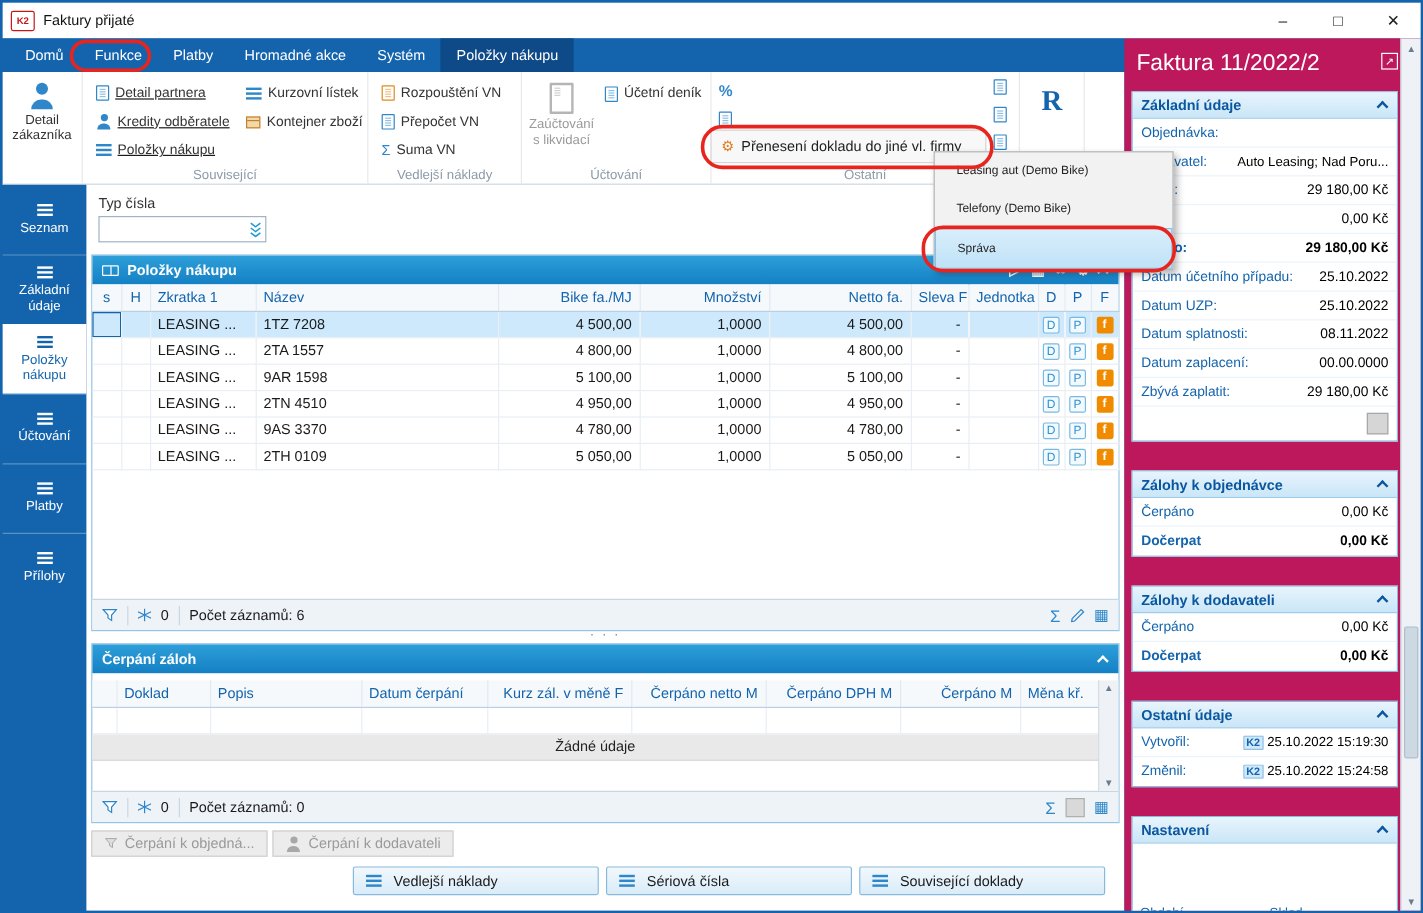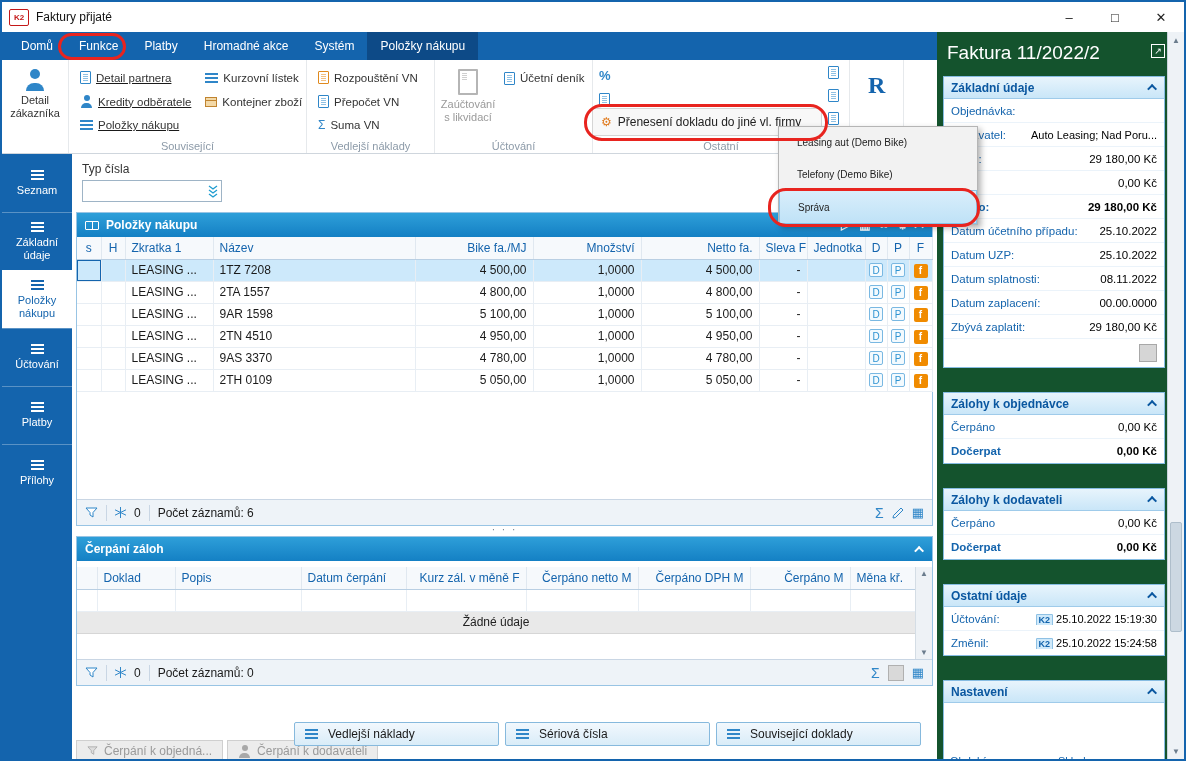--- a/index.html
+++ b/index.html
@@ -91,28 +91,28 @@
   .pfoot { height:26px; flex:none; background:#eef3f8; border-top:1px solid #c9d6e4; display:flex; align-items:center; gap:8px; padding:0 8px; font-size:12px; }
   .pfoot .sep { width:1px; height:16px; background:#c9d6e4; }
   .pfoot .spacer { flex:1; }
   .splitter { position:absolute; top:372px; left:4px; width:857px; height:10px; text-align:center; color:#6b7c8d; font-size:10px; line-height:8px; letter-spacing:2px; }
   .p2body { flex:1; position:relative; }
   .p2tablewrap { position:absolute; left:0; top:6px; right:17px; bottom:0; }
   .empty-band { background:#e9e9e9; border-bottom:1px solid #d6d6d6; height:22px; display:flex; align-items:center; justify-content:center; color:#222; }
   .vscroll2 { position:absolute; right:0; top:6px; bottom:0; width:17px; background:#eef2f6; border-left:1px solid #d4dde5; display:flex; flex-direction:column; justify-content:space-between; align-items:center; font-size:8px; color:#6b7c8d; padding:2px 0; }
   .gray-sq { width:16px; height:16px; background:#d9d9d9; border:1px solid #b0b0b0; }
 
-  .disabled-btns { position:absolute; top:538px; left:4px; display:flex; gap:4px;margin-top:48px; }
+  .disabled-btns { position:absolute; top:538px; left:4px; display:flex; gap:4px; }
   .dbtn { height:22px; display:flex; align-items:center; gap:6px; padding:0 10px; background:#ececec; border:1px solid #cfcfcf; color:#9a9a9a; font-size:12px; }
 
   .bottombar { position:absolute; top:568px; left:0; width:100%; display:flex; gap:6px; padding-left:222px; }
   .bbtn { width:205px; height:24px; display:flex; align-items:center; gap:10px; padding:0 10px; background:linear-gradient(#f2f8fd,#d9ecf8); border:1px solid #86b9dd; border-radius:2px; font-size:12px; color:#1a1a1a; justify-content:flex-start; }
 
   
-  .rightcol { position:absolute; top:30px; left:935px; right:0; bottom:0; background:#14532d; }
+  .rightcol { position:absolute; top:30px; left:935px; right:0; bottom:0; background:#be185d; }
   .panel-area { position:absolute; left:4px; top:0; width:226px; bottom:0; }
   .fak-row { height:44px; position:relative; color:#fff; }
   .fak-title { position:absolute; left:6px; top:10px; font-size:19px; }
   .fak-ext { position:absolute; right:2px; top:12px; width:14px; height:14px; border:1px solid #fff; font-size:9px; display:flex; align-items:center; justify-content:center; color:#fff; }
   .card { margin:0 2px 24px 2px; background:#fff; border:1px solid #86bce2; }
   .card-head { height:22px; background:linear-gradient(#e8f4fc,#c9e6f8); border-bottom:1px solid #9fcbea; color:#0a57a0; font-weight:bold; font-size:12px; display:flex; align-items:center; padding:0 7px; }
   .card-head .spacer { flex:1; }
   .card-head .chev-up { color:#0a57a0; }
   .crow { height:24px; display:flex; align-items:center; justify-content:space-between; padding:0 7px; border-bottom:1px solid #ebf3fa; font-size:11.5px; white-space:nowrap; }
   .crow:last-child { border-bottom:none; }
@@ -633,21 +633,21 @@
           </div>
       </div>
 
       <div class="card">
         <div class="card-head">
           <span>Ostatní údaje</span>
           <span class="spacer"></span>
             <span class="chev-up"></span>
         </div>
         <div class="crow">
-          <span class="lbl">Účtování:</span>
+          <span class="lbl">Vytvořil:</span>
           <span class="val small"><span class="user-tag">K2</span><span>25.10.2022 15:19:30</span></span>
         </div>
         <div class="crow">
           <span class="lbl">Změnil:</span>
           <span class="val small"><span class="user-tag">K2</span><span>25.10.2022 15:24:58</span></span>
         </div>
       </div>
 
       <div class="card">
         <div class="card-head">

